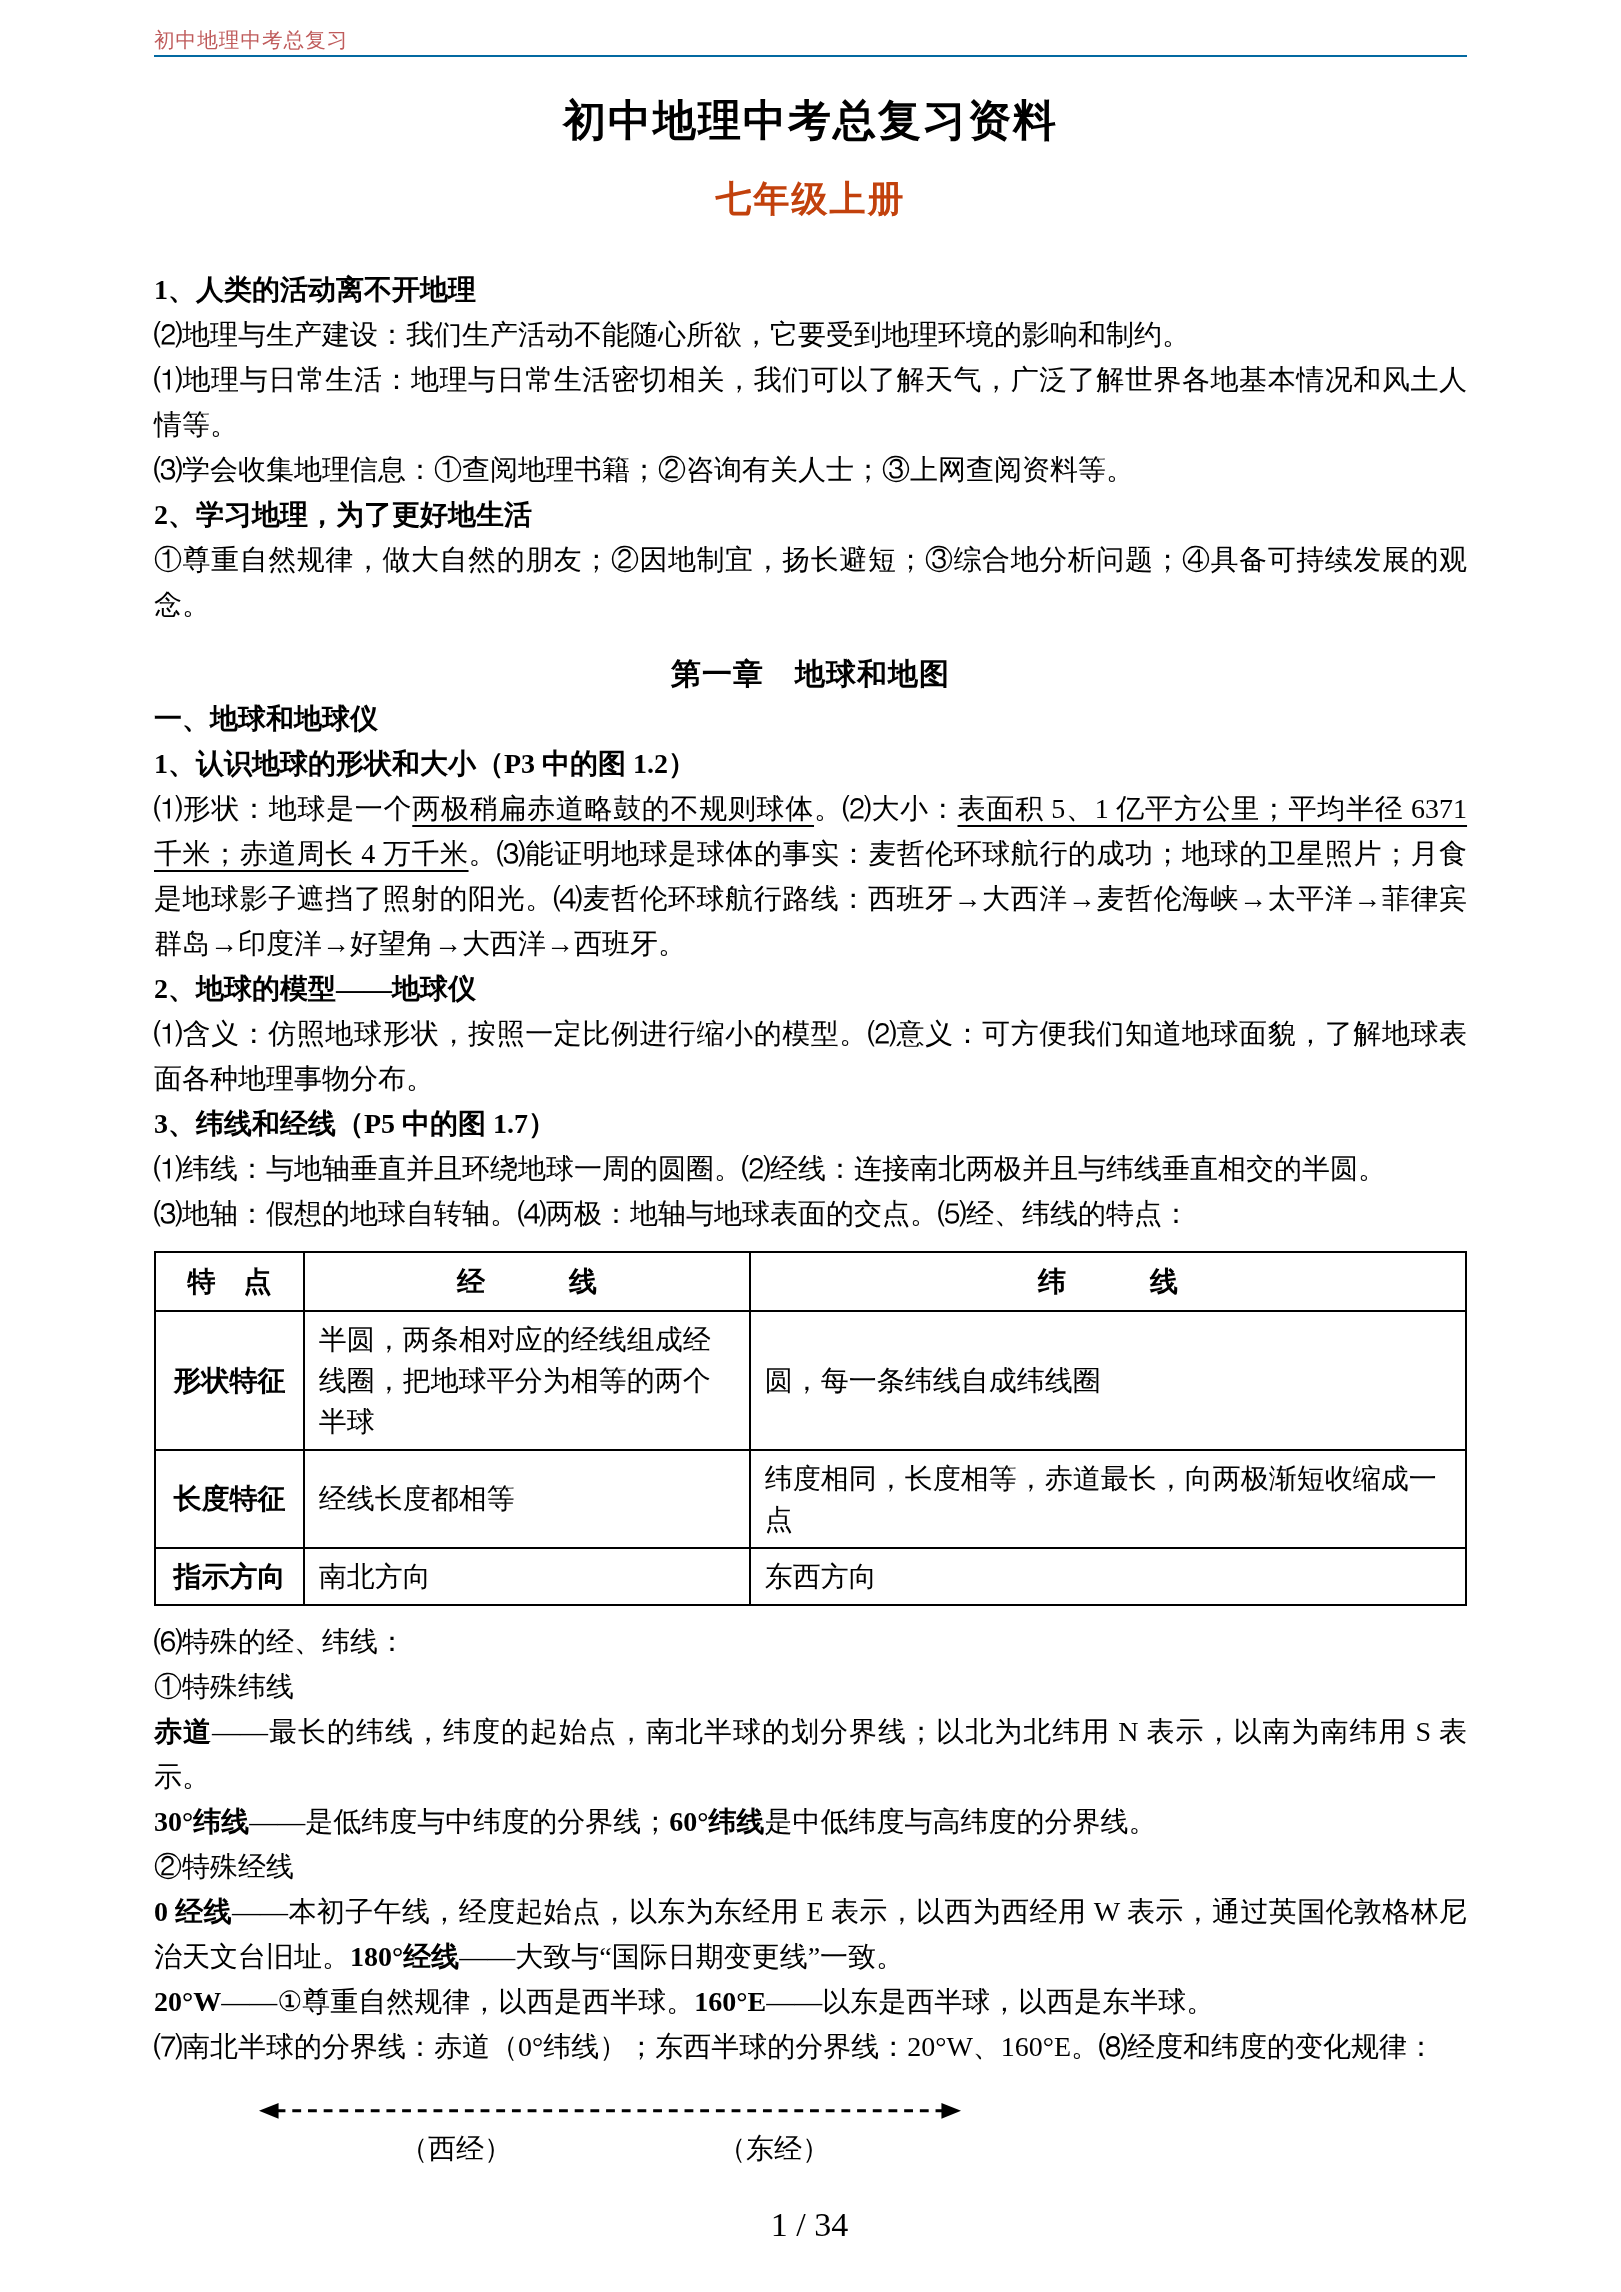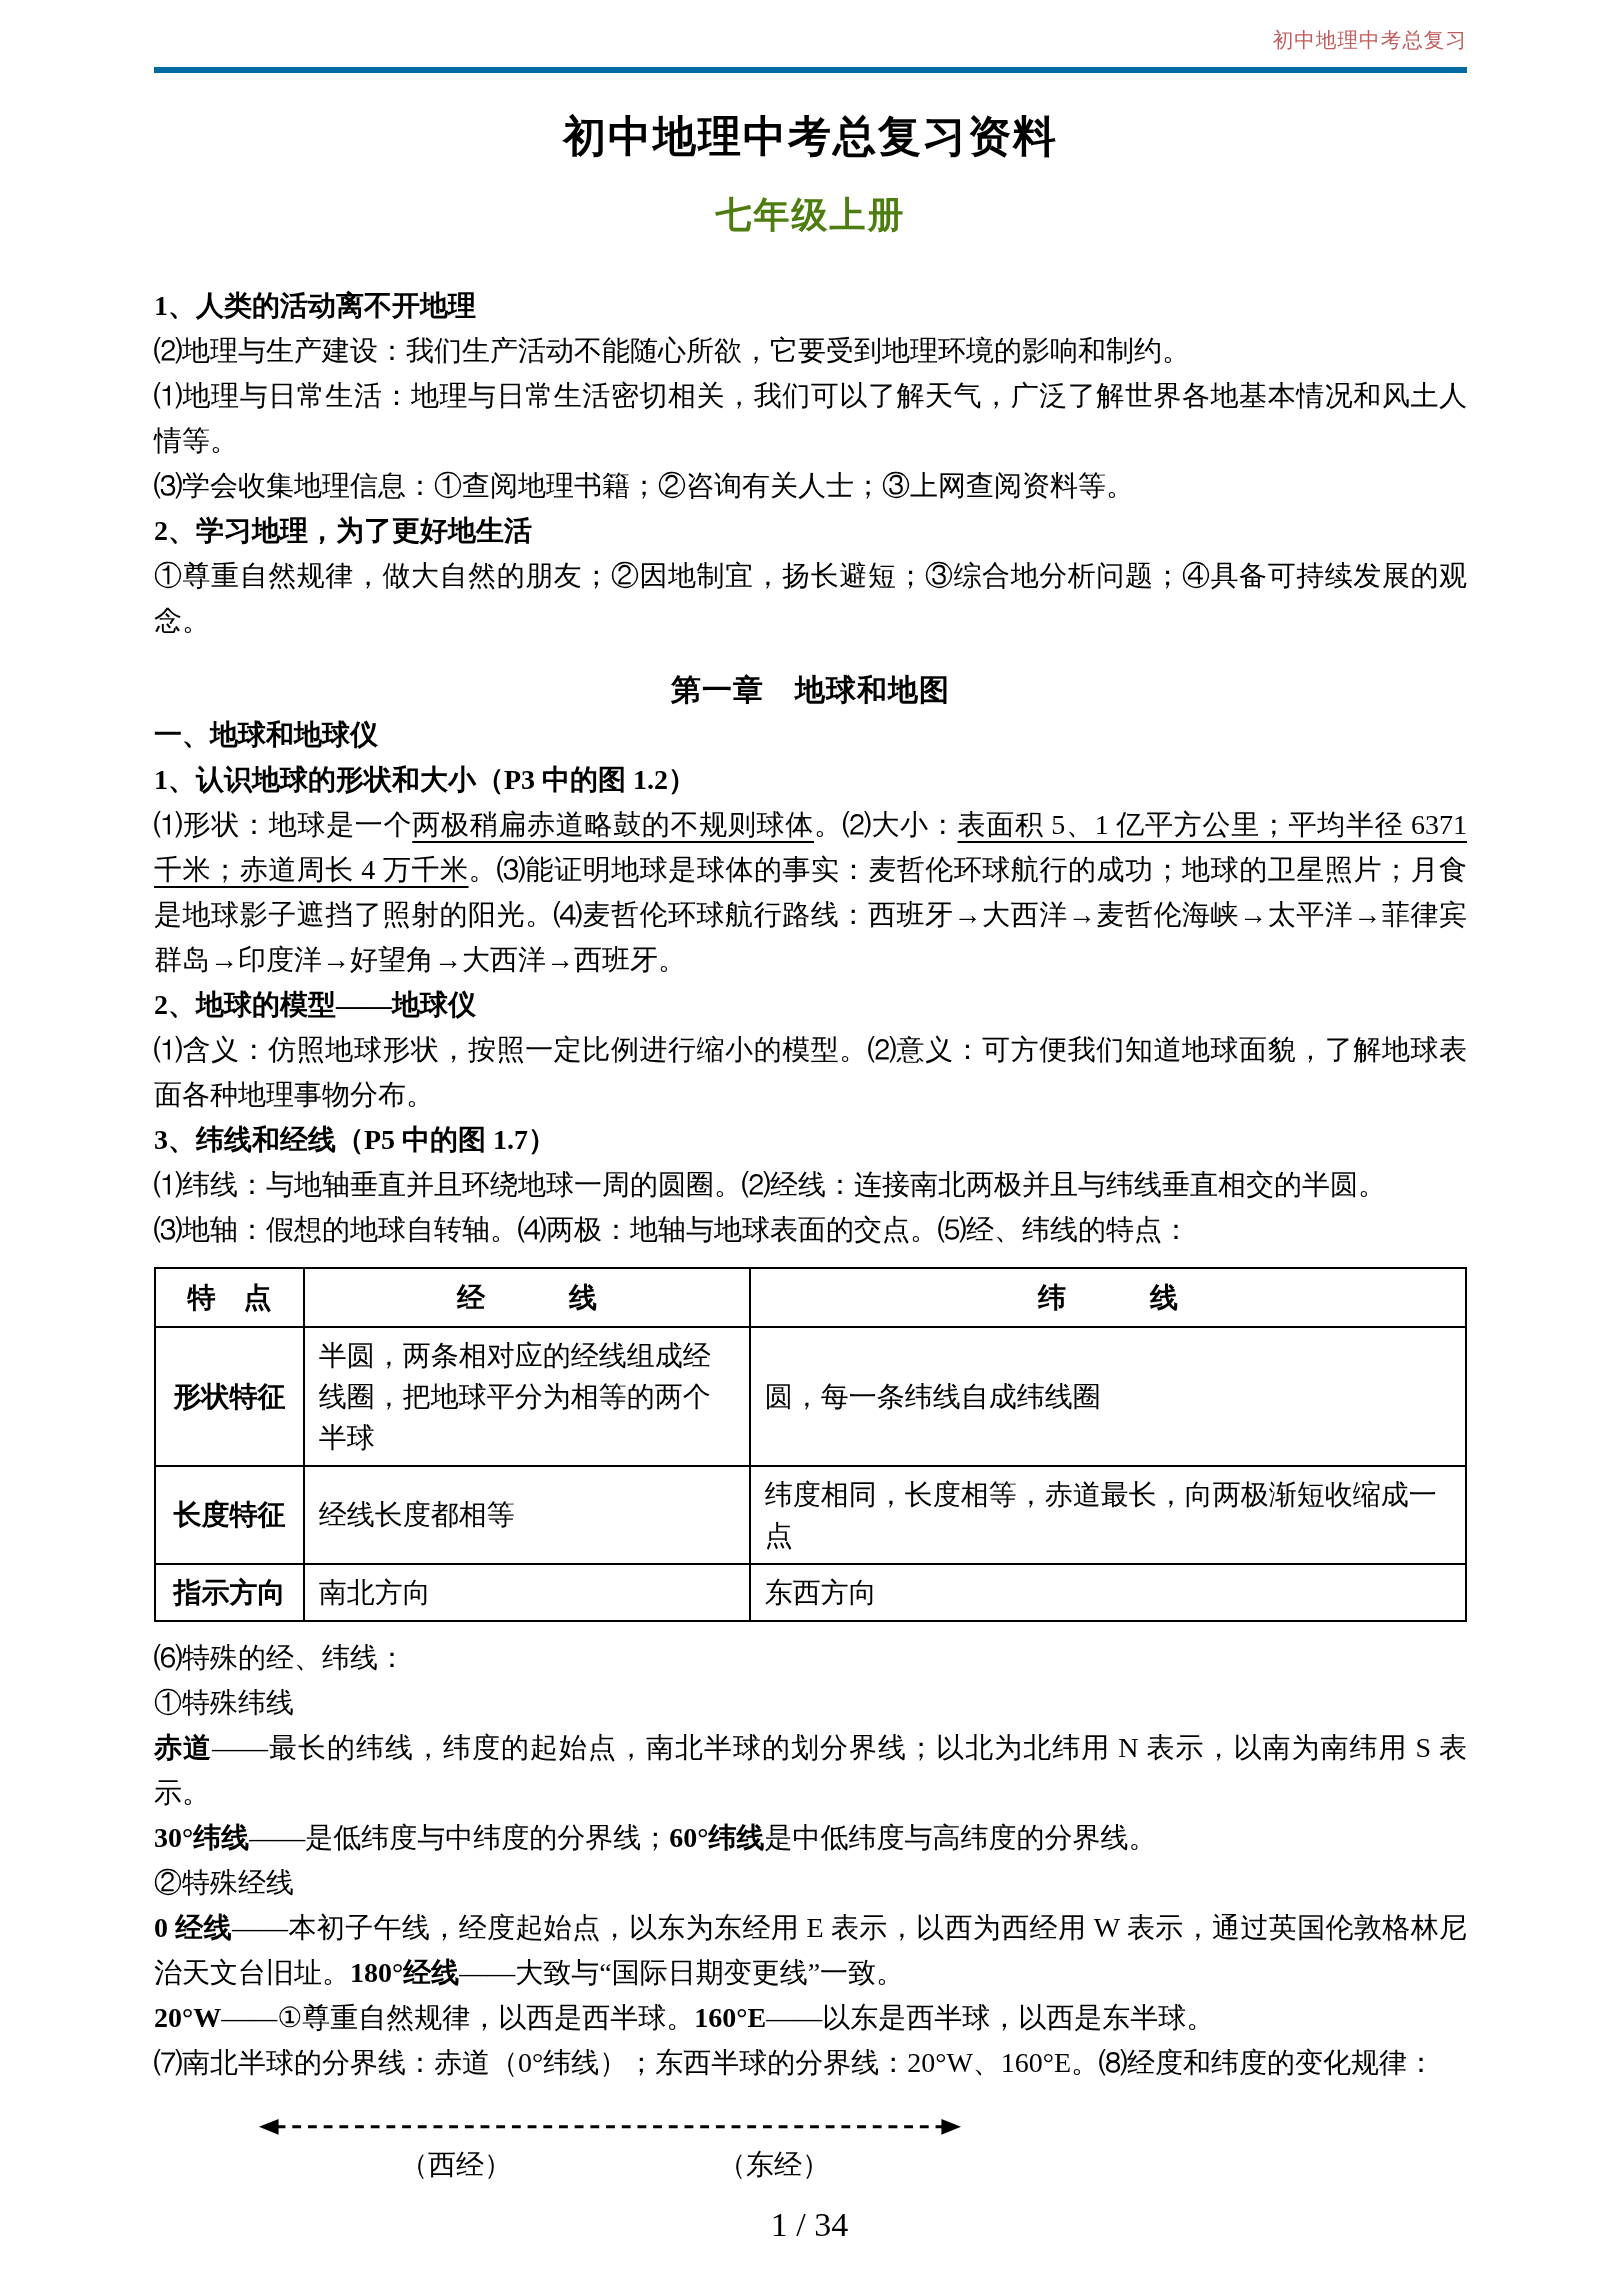--- a/index.html
+++ b/index.html
@@ -8,44 +8,43 @@
     position:relative;
     width:1621px; height:2293px;
     background:#ffffff;
     font-family:"Liberation Serif","DejaVu Serif",serif;
     color:#000;
     overflow:hidden;
   }
   .content { padding:25.5px 154px 0 154px; }
 
   .running-header {
-    border-bottom:6px solid #0369a1;
-    padding-bottom:13px;
-    text-align:right;
+    border-bottom:2px solid #0369a1;
+    padding-bottom:1px;
   }
   .running-header span {
     font-size:20.6px;
     color:#bf5b5b;
     letter-spacing:1px;
   }
 
   .doc-title {
     margin-top:35px;
     text-align:center;
     font-size:43px;
     font-weight:bold;
     letter-spacing:2px;
   }
   .doc-subtitle {
     margin-top:25.5px;
     margin-bottom:43px;
     text-align:center;
     font-size:36px;
     font-weight:bold;
-    color:#4d7c0f;
+    color:#c2410c;
     letter-spacing:2px;
   }
 
   p { font-size:28px; line-height:45px; text-align:justify; }
   .h { font-weight:bold; }
   .u { text-decoration:underline; text-underline-offset:6.9px; text-decoration-thickness:2px; }
   .b { font-weight:bold; }
 
   .chapter {
     margin-top:23.5px;

